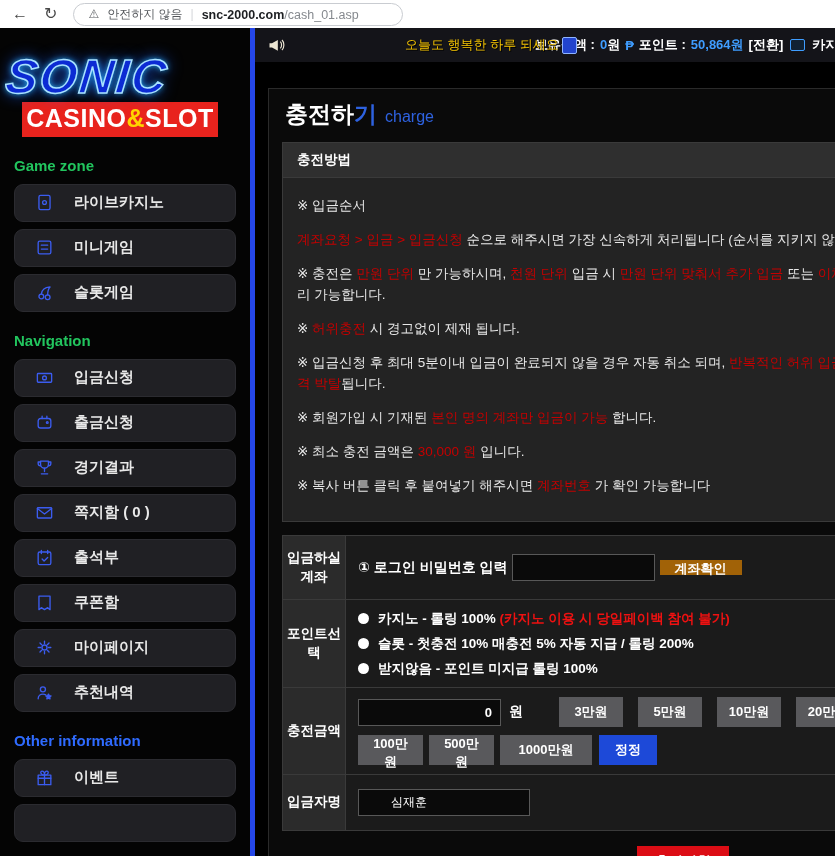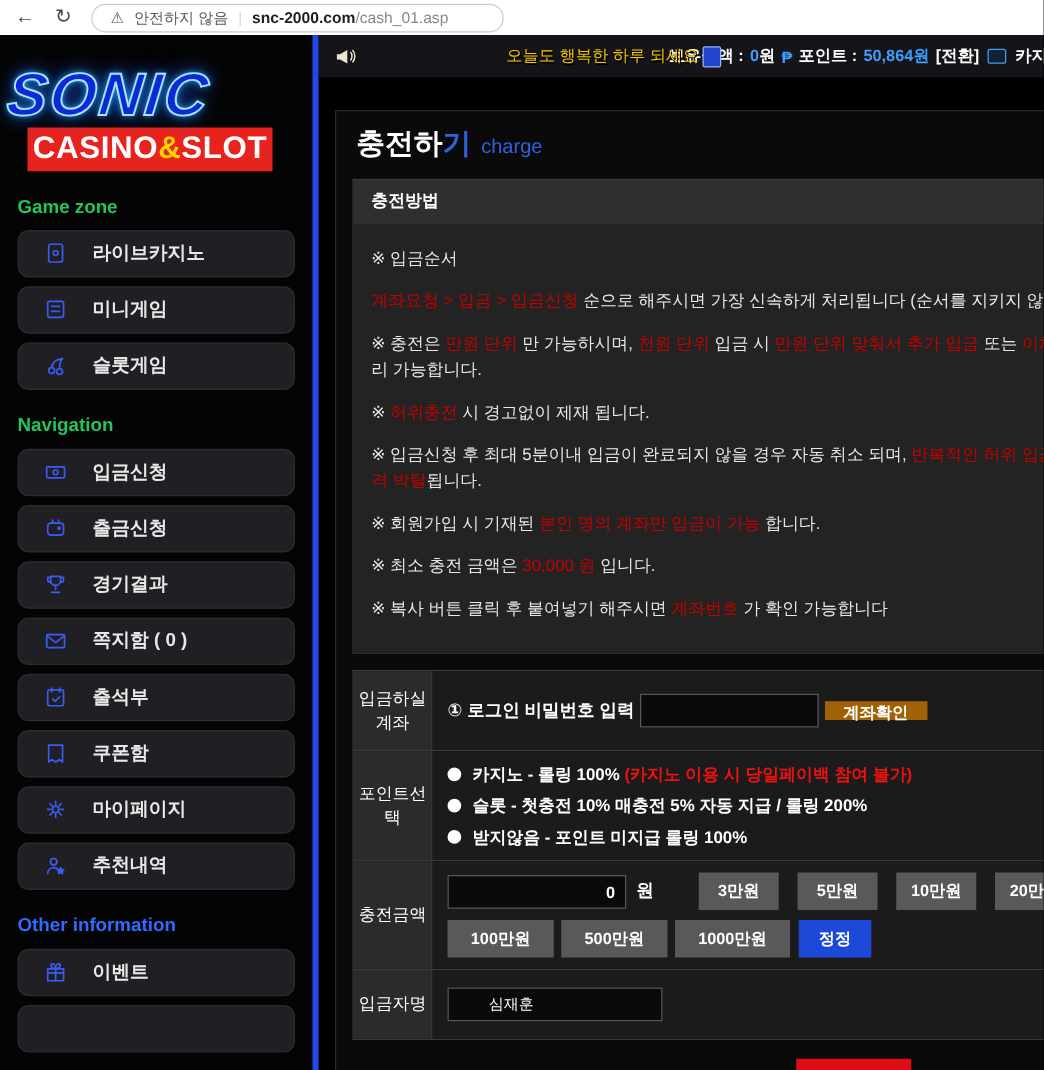--- a/index.html
+++ b/index.html
@@ -58,40 +58,40 @@
   .method-box { border:1px solid #3a3a3a; }
   .method-head { background:#2f2f2f; border-bottom:1px solid #3a3a3a; padding:8px 14px; font-size:13.5px; font-weight:bold; color:#fff; }
   .method-body { background:#232323; padding:4px 14px 12px; font-size:13.5px; color:#e8e8e8; }
   .ins-para { margin:13px 0; }
   .ins-line { white-space:nowrap; line-height:21px; }
 
   .form-table { margin-top:13px; border:1px solid #3a3a3a; }
   .frow { display:flex; border-bottom:1px solid #3a3a3a; }
   .frow:last-child { border-bottom:none; }
   .fcell-label { width:63px; background:#2b2b2b; border-right:1px solid #3a3a3a; display:flex; align-items:center;
-    justify-content:center; text-align:center; font-weight:normal; font-size:13.5px; line-height:1.35; padding:4px 2px; }
+    justify-content:center; text-align:center; font-weight:bold; font-size:13.5px; line-height:1.35; padding:4px 2px; }
   .fcell-content { flex:1; background:#1b1b1b; padding:12px 0 12px 12px; }
   .r1 { display:flex; align-items:center; padding-top:18px; padding-bottom:18px; }
   .pw-label { font-weight:bold; font-size:14px; margin-right:4px; }
   .txt-input { background:#0a0a0a; border:1px solid #585858; height:27px; color:#fff; font-size:13px; padding:0 8px; }
   .pw-input { width:143px; }
   .btn-green { background:#a16207; border:none; color:#fff; font-weight:bold; font-size:13px;
     height:15px; padding:0 15px; margin-left:5px; cursor:pointer; }
   .r2 { padding-top:6px; padding-bottom:6px; }
   .opt-line { display:flex; align-items:center; line-height:25px; font-size:13.5px; font-weight:bold; white-space:nowrap; }
   .radio-dot { width:11px; height:11px; background:#fff; border-radius:50%; display:inline-block; margin-right:9px; flex:0 0 auto; cursor:pointer; }
   .r3 { padding-top:9px; padding-bottom:9px; }
   .amount-line { display:flex; align-items:center; }
   .amount-input { width:143px; text-align:right; font-weight:bold; }
   .unit { font-weight:bold; font-size:14px; margin:0 0 0 8px; }
   .abtn { height:30px; background:#59595c; border:none; color:#fff; font-weight:bold; font-size:13px;
     padding:0 10px; min-width:64px; cursor:pointer; }
   .row1-btns { display:flex; gap:15px; margin-left:36px; }
   .row2-btns { display:flex; gap:6px; margin-top:8px; }
-  .w85 { width:85px; } .w92 { width:92px; }
+  .w85 { width:65px; } .w92 { width:92px; }
   .abtn-blue { background:#1d49d8; width:58px; min-width:58px; margin-left:1px; }
   .r4 { padding-top:14px; padding-bottom:14px; }
   .dep-input { width:172px; font-size:12px;padding-left:32px; }
 
   .submit-row { margin-top:15px; }
   .btn-red { background:#dc0d15; border:none; color:#fff; font-weight:bold; font-size:14px;
     height:32px; padding:0 18px; margin-left:355px; cursor:pointer; }
 </style>
 </head>
 <body>

